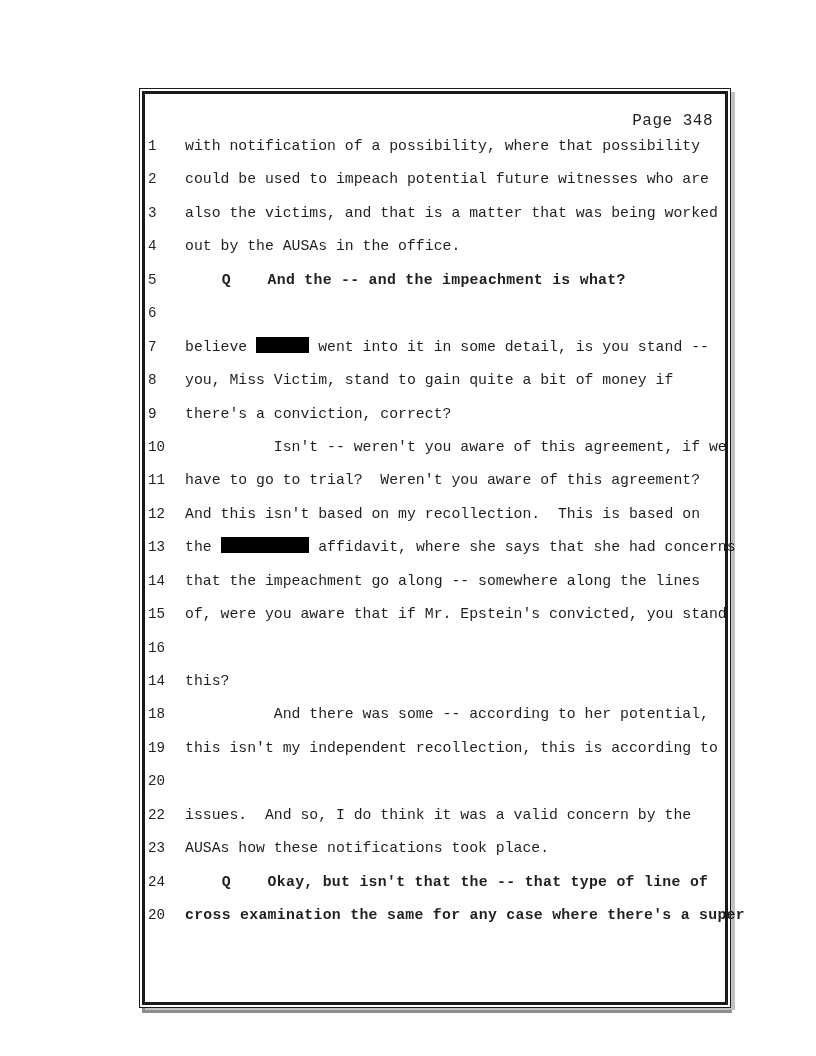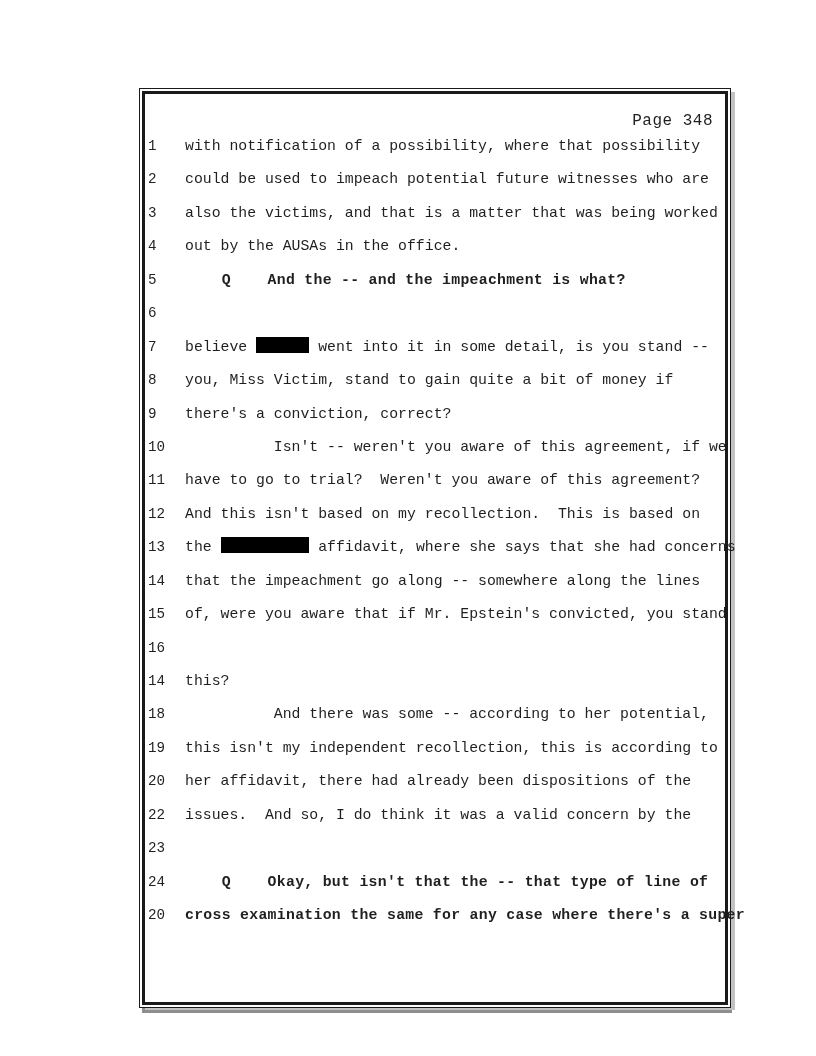--- a/index.html
+++ b/index.html
@@ -114,21 +114,21 @@
           <div class="line"><span class="num">10</span><span class="txt"><span class="seg">          Isn't -- weren't you aware of this agreement, if we</span></span></div>
           <div class="line"><span class="num">11</span><span class="txt"><span class="seg">have to go to trial?  Weren't you aware of this agreement?</span></span></div>
           <div class="line"><span class="num">12</span><span class="txt"><span class="seg">And this isn't based on my recollection.  This is based on</span></span></div>
           <div class="line"><span class="num">13</span><span class="txt"><span class="seg">the </span><span class="redact" style="width: 88.8px;"></span><span class="seg"> affidavit, where she says that she had concerns</span></span></div>
           <div class="line"><span class="num">14</span><span class="txt"><span class="seg">that the impeachment go along -- somewhere along the lines</span></span></div>
           <div class="line"><span class="num">15</span><span class="txt"><span class="seg">of, were you aware that if Mr. Epstein's convicted, you stand</span></span></div>
           <div class="line"><span class="num">16</span></div>
           <div class="line"><span class="num">14</span><span class="txt"><span class="seg">this?</span></span></div>
           <div class="line"><span class="num">18</span><span class="txt"><span class="seg">          And there was some -- according to her potential,</span></span></div>
           <div class="line"><span class="num">19</span><span class="txt"><span class="seg">this isn't my independent recollection, this is according to</span></span></div>
-          <div class="line"><span class="num">20</span><span class="txt"><span class="seg">her affidavit, there had already been dispositions of the</span></span></div>
+          <div class="line"><span class="num">20</span></div>
           <div class="line"><span class="num">22</span><span class="txt"><span class="seg">issues.  And so, I do think it was a valid concern by the</span></span></div>
-          <div class="line"><span class="num">23</span></div>
+          <div class="line"><span class="num">23</span><span class="txt"><span class="seg">AUSAs how these notifications took place.</span></span></div>
           <div class="line"><span class="num">24</span><span class="txt"><span class="seg bold">    Q    Okay, but isn't that the -- that type of line of</span></span></div>
           <div class="line"><span class="num">20</span><span class="txt"><span class="seg bold">cross examination the same for any case where there's a super</span></span></div>
         </div>
     </div>
   </div>
 </div>
 
 </body></html>

